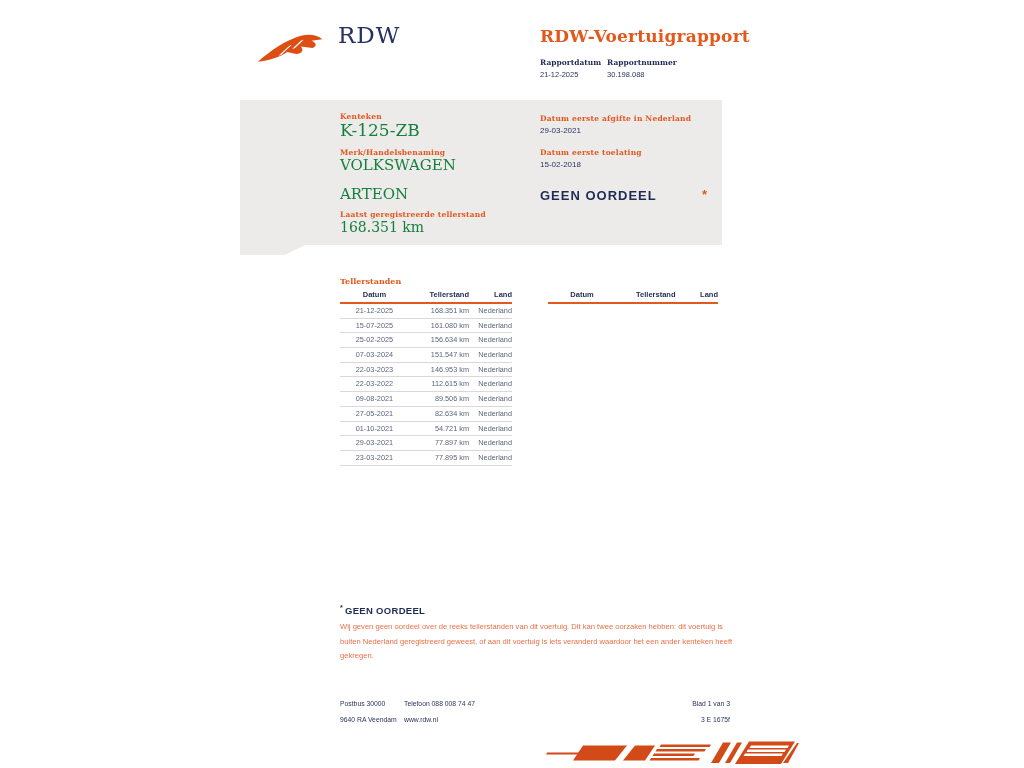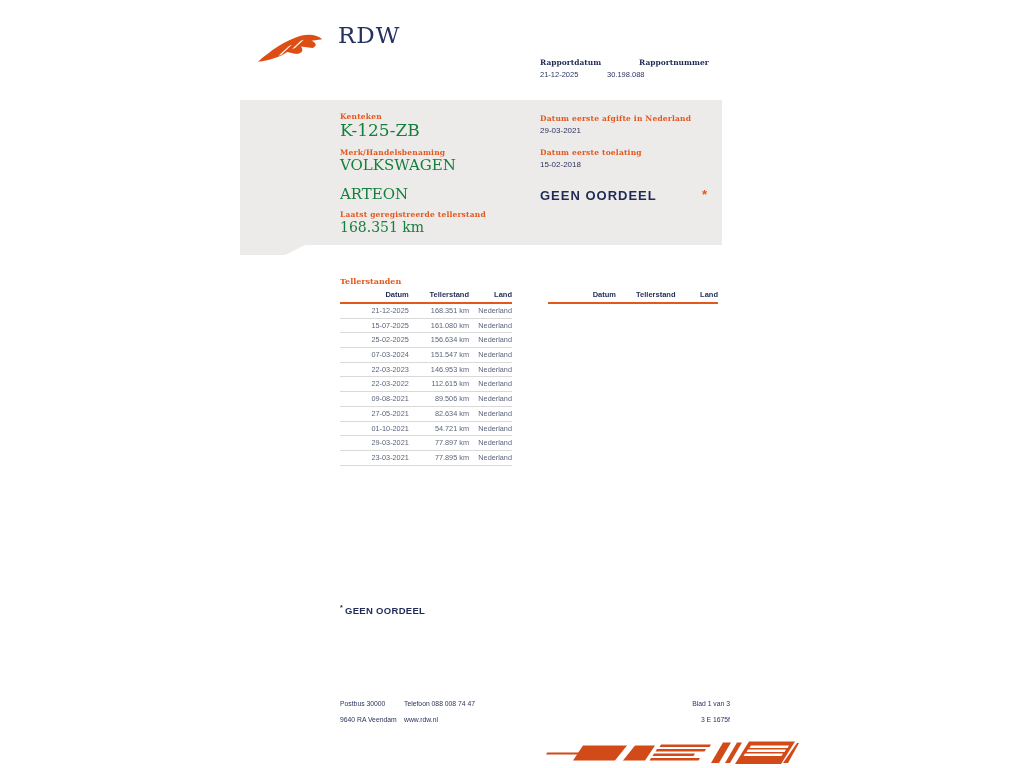--- a/index.html
+++ b/index.html
@@ -26,21 +26,21 @@
   .oordeel-big { font-weight:bold; font-size:13px; color:#1F2B55; letter-spacing:1px; }
   .oordeel-star { color:#E3581C; font-weight:bold; font-size:13px; }
 
   
   .section-title { left:340px; top:276px; font-family:"DejaVu Serif", serif; font-weight:bold; font-size:8px; color:#E3581C;text-align:right; }
   .km-table { width:172px; font-size:7.3px; }
   .km-table .thead { display:flex; font-weight:bold; font-size:7.5px; color:#1F2B55;
                      border-bottom:2px solid #E3581C; padding-bottom:3px; }
   .km-table .row { display:flex; height:14.7px; line-height:14.7px; color:#5C657B;
                    border-bottom:1px solid #D9D9D9; }
-  .c-datum { width:40%; text-align:right; }
+  .c-datum { width:40%; text-align:center; }
   .c-teller { width:35%; text-align:right; }
   .c-land { width:25%; text-align:right; }
 
   
   .fn-title { font-weight:bold; font-size:9.5px; color:#1F2B55; letter-spacing:0.3px; }
   .fn-star { font-size:7px; vertical-align:4px; margin-right:2px; color:#1F2B55; }
   .fn-text { width:397px; font-size:7.6px; line-height:14.6px; color:#E96F45; }
 
   
   .ft { font-size:6.8px; color:#2A3560; }
@@ -53,22 +53,23 @@
 
   <div class="abs" style="left:256px; top:28px;">
     <svg width="76" height="40" viewBox="0 0 78 40">
       <path fill="#DC4E14" d="M2,34 C15,23 30,12 46,7.5 C55,5 63,6.5 68,11 L57,12.5 C62,14.5 63,18 58,20 L46,18.5 C49.5,22.5 47,26.5 40,26 L32,24 C25,29 13,33 2,34 Z"></path>
       <polygon fill="#ffffff" points="34,18 37,16.5 26,27 23,28"></polygon>
       <polygon fill="#ffffff" points="46,12.5 49,11.5 40,20 37,21"></polygon>
     </svg>
   </div>
   <div class="abs logo-text">RDW</div>
 
+  <div class="abs doc-title">RDW-Voertuigrapport</div>
   <div class="abs meta-label" style="left:540px; top:58px;">Rapportdatum</div>
-  <div class="abs meta-label" style="left:607px; top:58px;margin-left:32px;">Rapportnummer</div>
+  <div class="abs meta-label" style="left:607px; top:58px;">Rapportnummer</div>
   <div class="abs meta-value" style="left:540px; top:70px;">21-12-2025</div>
   <div class="abs meta-value" style="left:607px; top:70px;">30.198.088</div>
 
   <div class="abs panel">
     <div class="abs o-label" style="left:100px; top:12px;">Kenteken</div>
     <div class="abs serif-value" style="left:100px; top:20px; font-size:17px;">K-125-ZB</div>
 
     <div class="abs o-label" style="left:100px; top:48px;">Merk/Handelsbenaming</div>
     <div class="abs serif-value" style="left:100px; top:56px; font-size:15px;">VOLKSWAGEN</div>
     <div class="abs serif-value" style="left:100px; top:76px; font-size:15px;margin-top:9px;">ARTEON</div>
@@ -168,20 +169,21 @@
       <div class="c-datum">Datum</div>
       <div class="c-teller">Tellerstand</div>
       <div class="c-land">Land</div>
     </div>
   </div>
 
   <div class="abs" style="left:340px; top:604px;">
     <div class="fn-title">
       <span class="fn-star">*</span><span>GEEN OORDEEL</span>
     </div>
+    <div class="fn-text" style="margin-top:4px;">Wij geven geen oordeel over de reeks tellerstanden van dit voertuig. Dit kan twee oorzaken hebben: dit voertuig is buiten Nederland geregistreerd geweest, of aan dit voertuig is iets veranderd waardoor het een ander kenteken heeft gekregen.</div>
   </div>
 
   <div class="abs ft" style="left:340px; top:700px;">Postbus 30000</div>
   <div class="abs ft" style="left:340px; top:716px;">9640 RA Veendam</div>
   <div class="abs ft" style="left:404px; top:700px;">Telefoon 088 008 74 47</div>
   <div class="abs ft" style="left:404px; top:716px;">www.rdw.nl</div>
   <div class="abs ft ft-right" style="left:630px; top:700px;">Blad 1 van 3</div>
   <div class="abs ft ft-right" style="left:630px; top:716px;">3 E 1675f</div>
 
   <div class="abs" style="left:543px; top:737px;">

